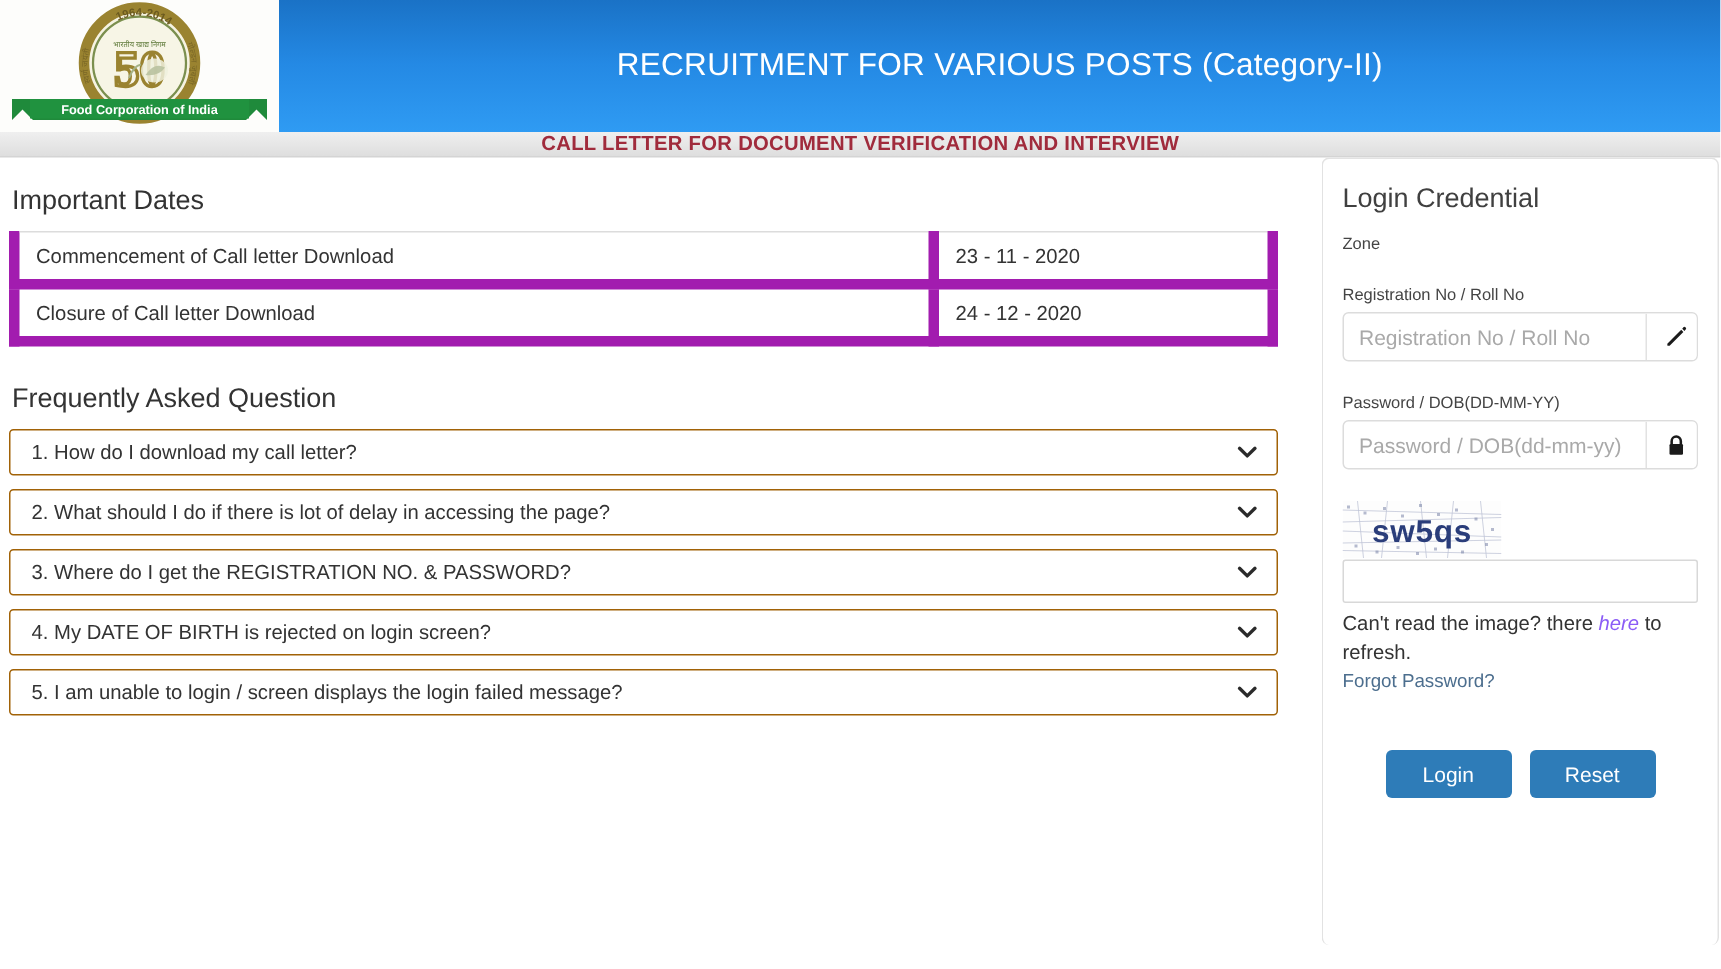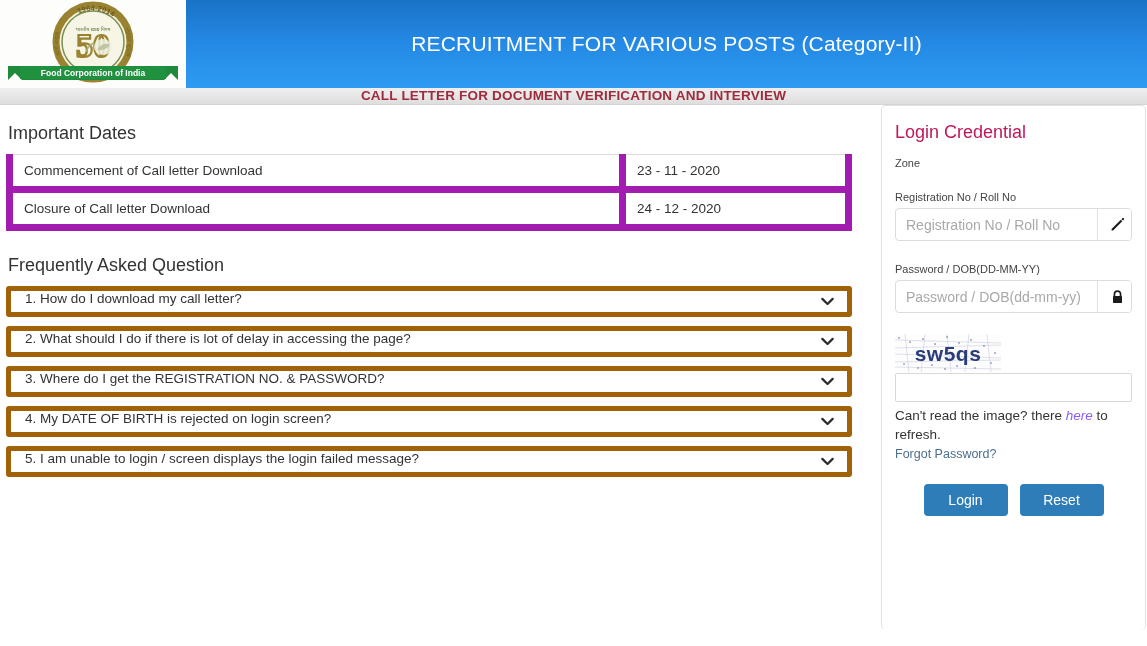--- a/index.html
+++ b/index.html
@@ -99,25 +99,26 @@
   .dates-table td {
     border: 7px solid #a21caf;
     padding: 8px 11px;
     color: #333;
   }
   .dates-table td.label { width: 613px; }
   .dates-table tr:first-child td { border-top: none; }
 
   
   .faq-item {
-    border: 5px solid #a16207;
+    border: 1px solid #a16207;
     border-radius: 3px;
     height: 31px;
     margin-bottom: 9px;
     display: flex;
+    align-items: center;
     justify-content: space-between;
     padding: 0 12px 0 14px;
     background: #ffffff;
     font-size: 13.5px;
     color: #333;
     cursor: pointer;
   }
   .faq-q { white-space: nowrap; overflow: hidden; text-overflow: ellipsis; }
   .chev { flex: 0 0 auto; display:flex; align-items:center; }
 
@@ -127,21 +128,21 @@
     width: 265px;
     height: 525px;
     border: 1px solid #e2e2e2;
     border-radius: 5px;
     border-bottom: none;
     padding: 14px 13px 0 13px;
     background: #fff;
   }
   .panel-title {
     font-size: 18px;
-    color: #be185d;
+    color: #404040;
     margin: 2px 0 14px 0;
   }
   .field-label {
     font-size: 11px;
     color: #444;
     margin-bottom: 5px;
   }
   .field-label.spaced { margin-top: 22px; }
 
   .select-wrap {
@@ -233,21 +234,21 @@
     font-size: 12.5px;
     margin-top: 3px;
     color: #4c6e8e;
     cursor: pointer;
   }
 
   .btn-row {
     display: flex;
     justify-content: center;
     gap: 12px;
-    margin-top: 22px;
+    margin-top: 37px;
   }
   .btn {
     min-width: 84px;
     height: 32px;
     border: none;
     border-radius: 4px;
     background: #2e7cb8;
     color: #fff;
     font-size: 14px;
     font-family: "Liberation Sans", sans-serif;

